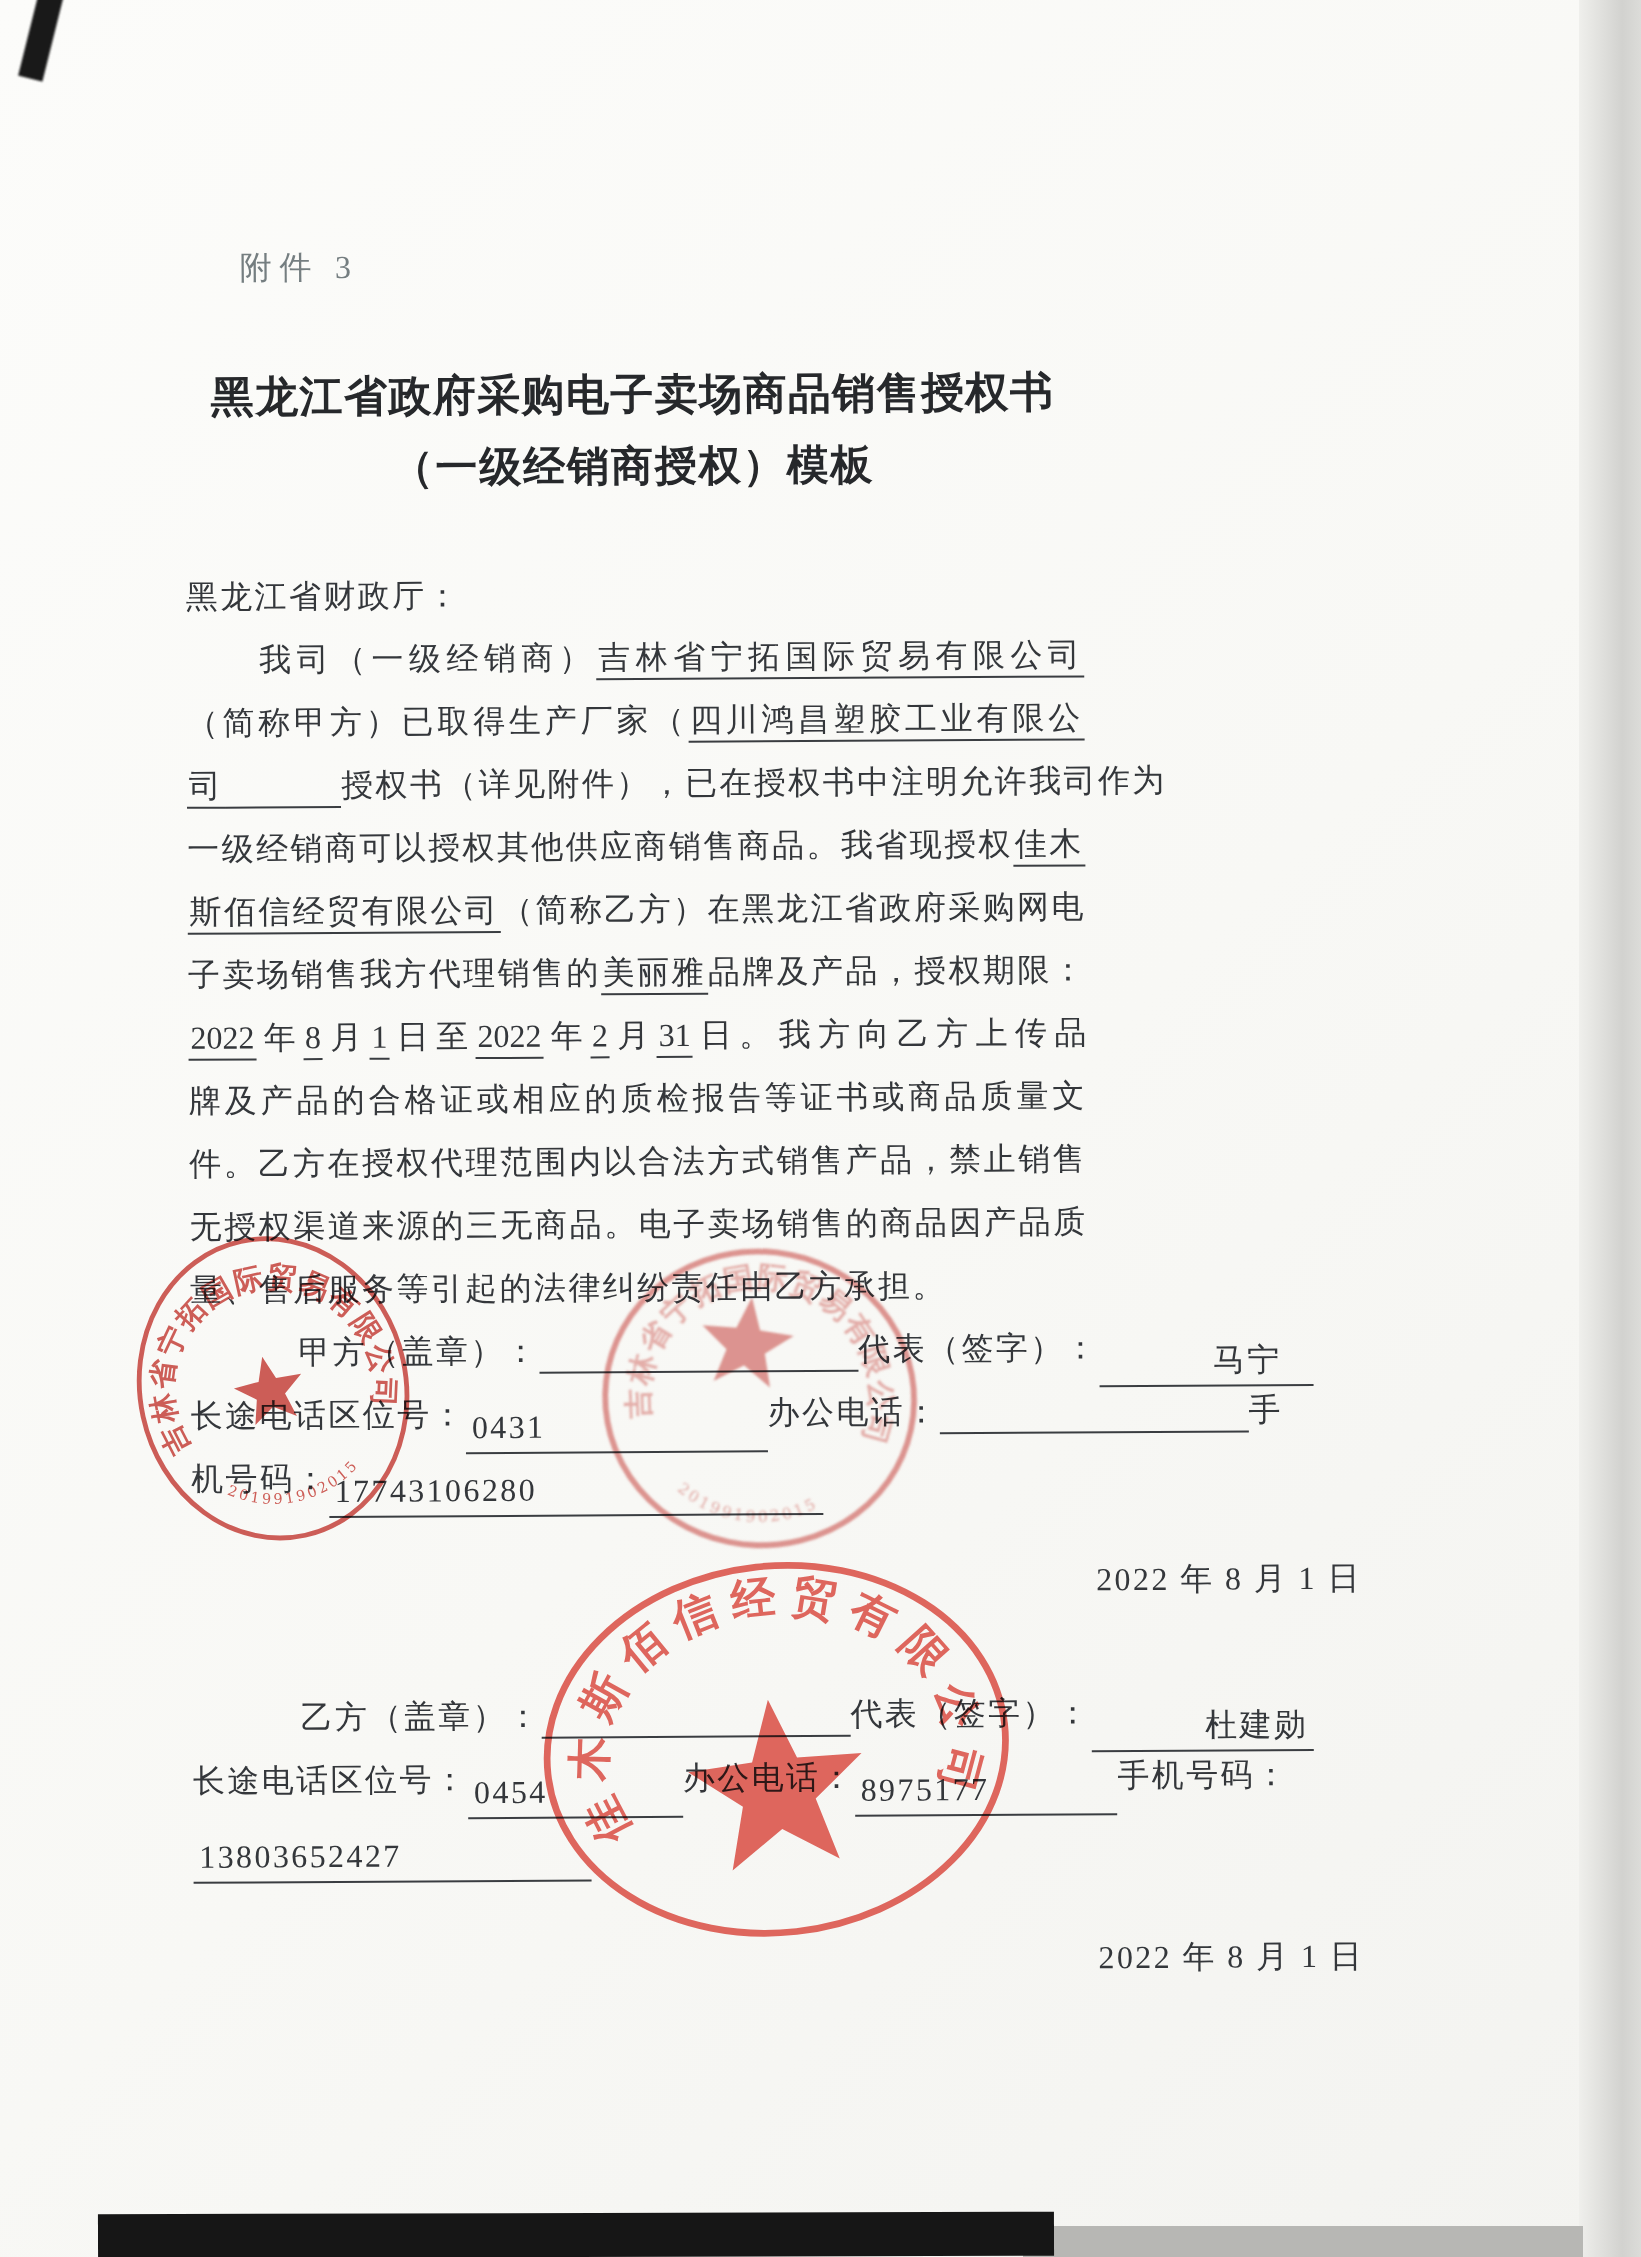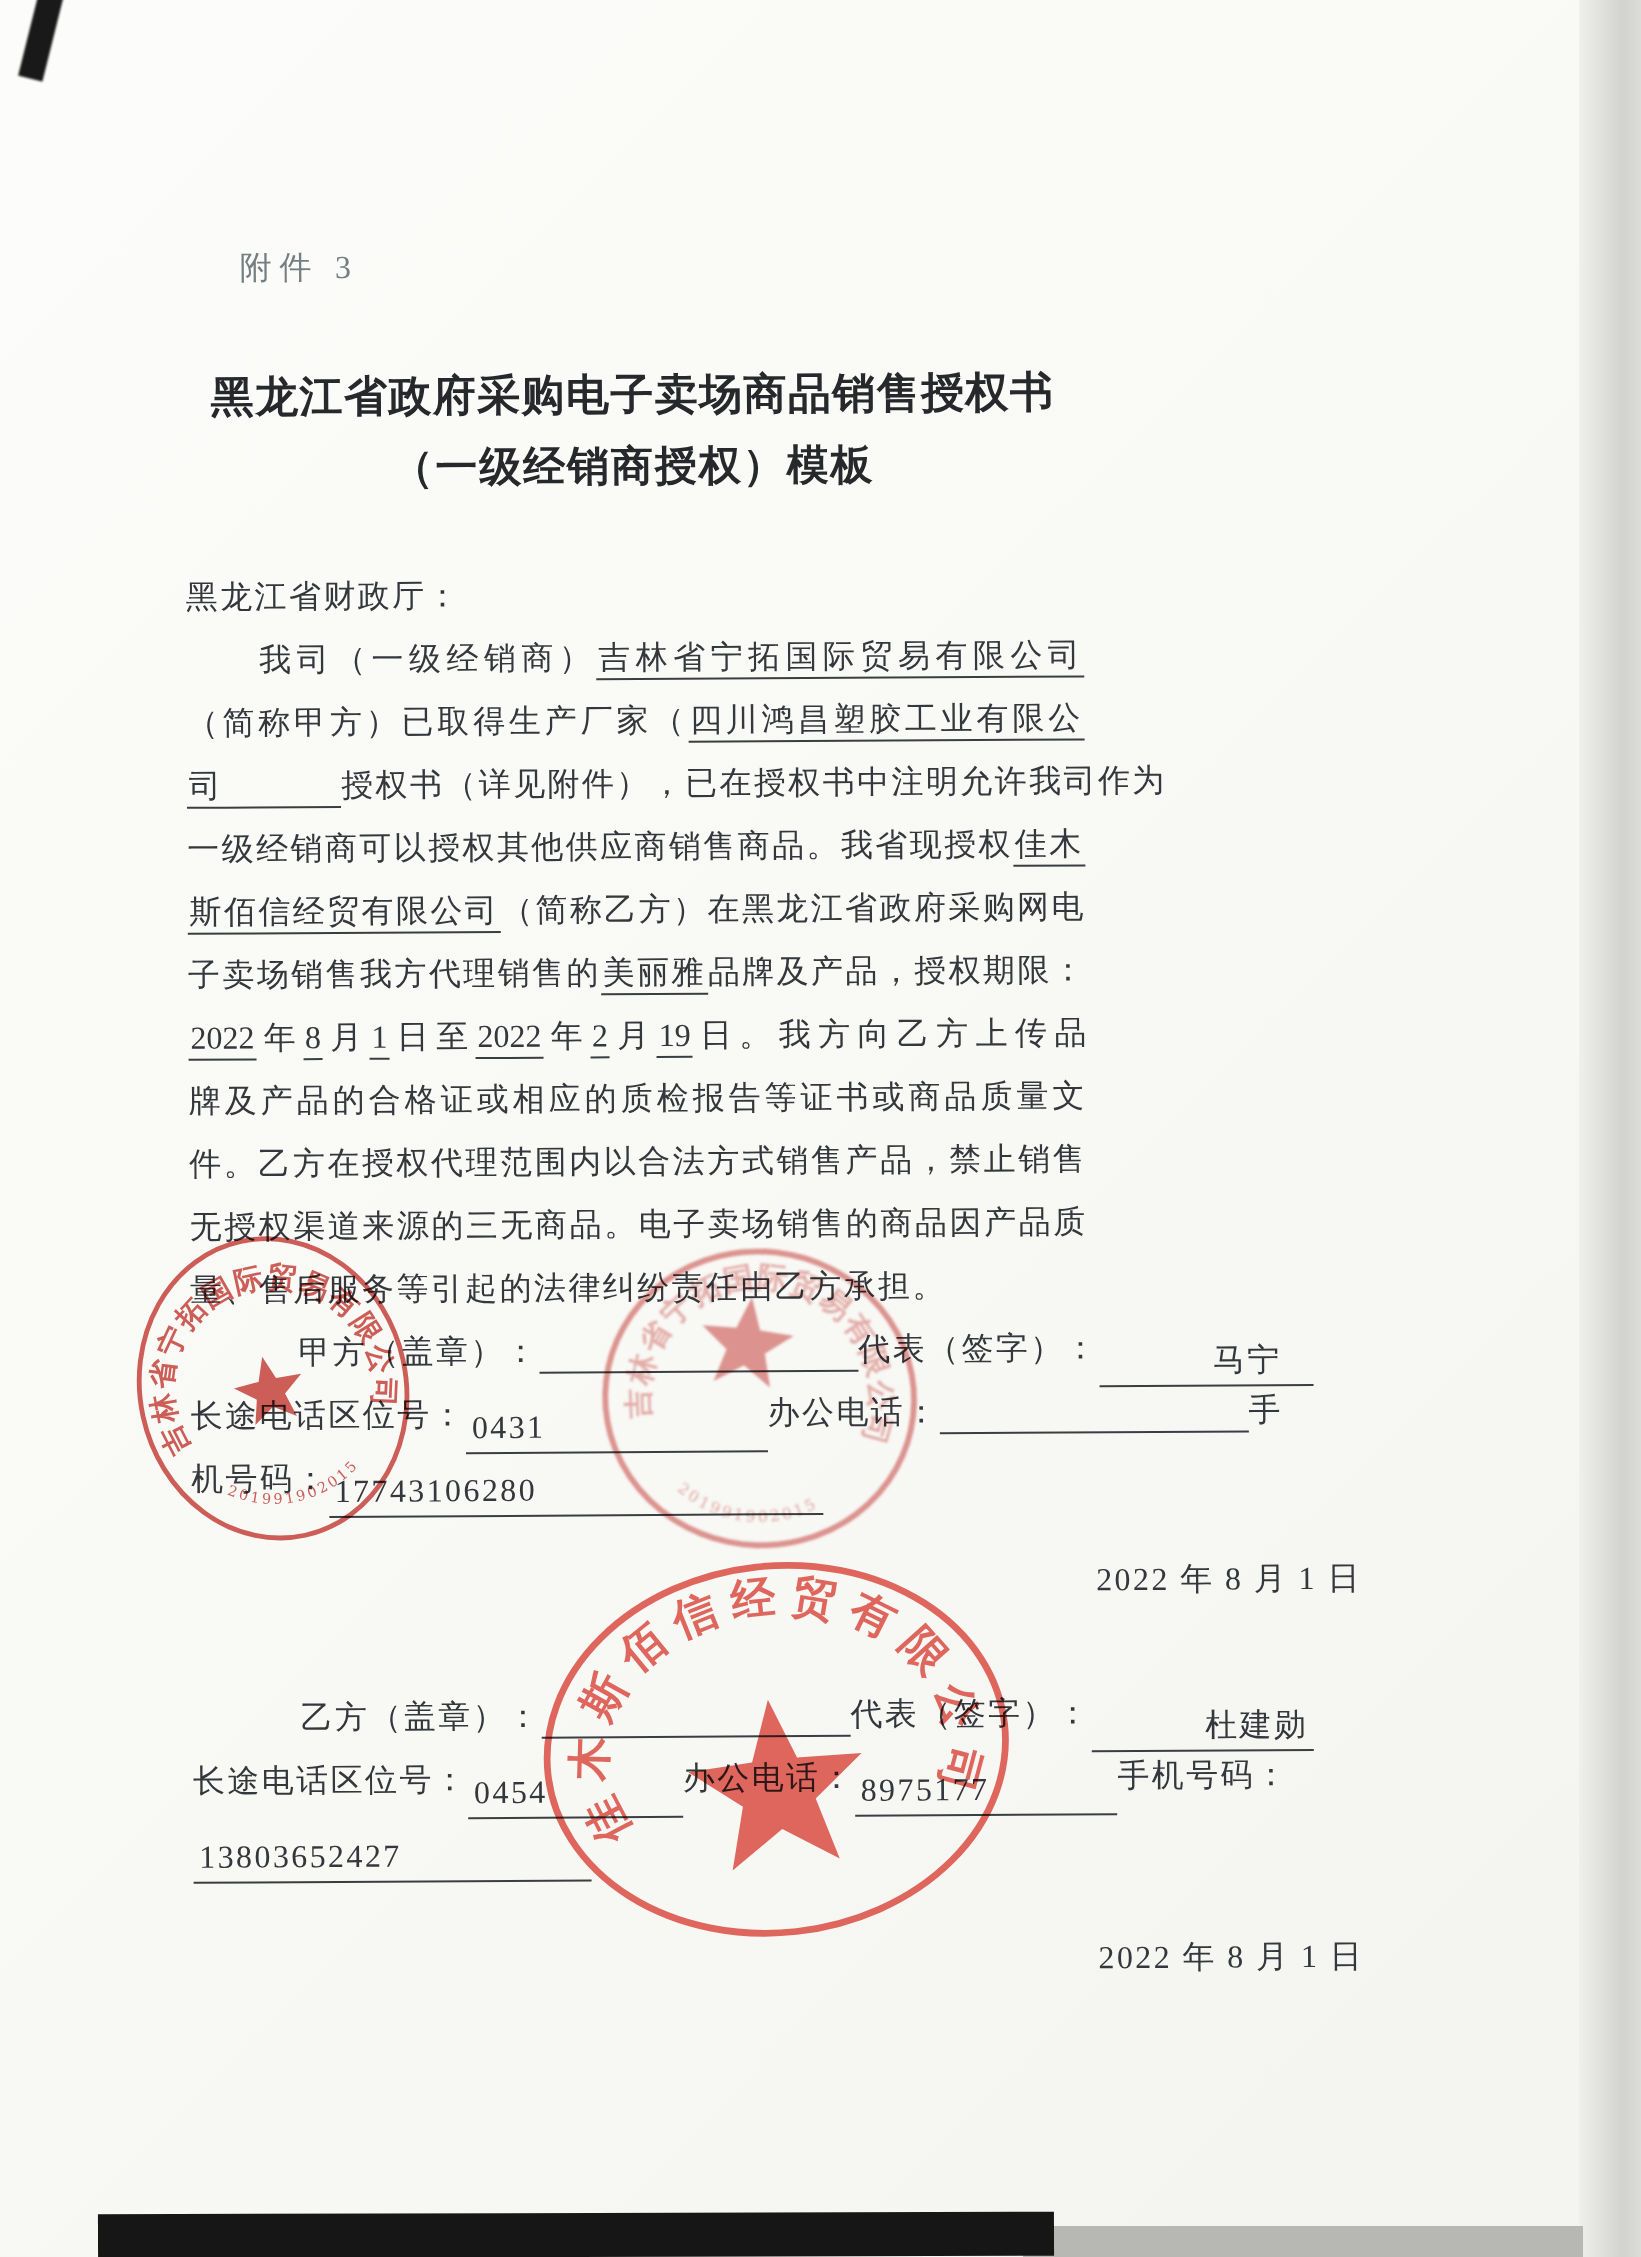--- a/index.html
+++ b/index.html
@@ -89,21 +89,21 @@
 
     <div class="bodytext">
       <div class="line l">黑龙江省财政厅：</div>
       <div>
           <div class="line ind"><span>我司（一级经销商）</span><span class="u">吉林省宁拓国际贸易有限公司</span></div>
           <div class="line "><span>（简称甲方）已取得生产厂家（</span><span class="u">四川鸿昌塑胶工业有限公</span></div>
           <div class="line "><span class="u">司</span><span class="blank" style="width: 116px;"></span><span>授权书（详见附件），已在授权书中注明允许我司作为</span></div>
           <div class="line "><span>一级经销商可以授权其他供应商销售商品。我省现授权</span><span class="u">佳木</span></div>
           <div class="line "><span class="u">斯佰信经贸有限公司</span><span>（简称乙方）在黑龙江省政府采购网电</span></div>
           <div class="line "><span>子卖场销售我方代理销售的</span><span class="u">美丽雅</span><span>品牌及产品，授权期限：</span></div>
-          <div class="line tight"><span class="u">2022</span><span>年</span><span class="u">8</span><span>月</span><span class="u">1</span><span>日至</span><span class="u">2022</span><span>年</span><span class="u">2</span><span>月</span><span class="u">19</span><span>日。我方向乙方上传品</span></div>
+          <div class="line tight"><span class="u">2022</span><span>年</span><span class="u">8</span><span>月</span><span class="u">1</span><span>日至</span><span class="u">2022</span><span>年</span><span class="u">2</span><span>月</span><span class="u">31</span><span>日。我方向乙方上传品</span></div>
           <div class="line "><span>牌及产品的合格证或相应的质检报告等证书或商品质量文</span></div>
           <div class="line "><span>件。乙方在授权代理范围内以合法方式销售产品，禁止销售</span></div>
           <div class="line "><span>无授权渠道来源的三无商品。电子卖场销售的商品因产品质</span></div>
           <div class="line l"><span>量、售后服务等引起的法律纠纷责任由乙方承担。</span></div>
           <div class="line wide l ind2"><span>甲方（盖章）：</span><span class="blank" style="width: 319px;"></span><span>代表（签字）：</span><span class="u uw" style="min-width: 203px;">马宁</span></div>
           <div class="line wide l"><span>长途电话区位号：</span><span class="u uw" style="min-width: 290px;">0431</span><span>办公电话：</span><span class="blank" style="width: 309px;"></span><span>手</span></div>
           <div class="line wide l"><span>机号码：</span><span class="u uw" style="min-width: 483px;">17743106280</span></div>
           <div class="line wide right gapA"><span>2022 年 8 月 1 日</span></div>
           <div class="line wide l ind2 gapB"><span>乙方（盖章）：</span><span class="blank" style="width: 309px;"></span><span>代表（签字）：</span><span class="u uw" style="min-width: 193px;">杜建勋</span></div>
           <div class="line wide l"><span>长途电话区位号：</span><span class="u uw" style="min-width: 203px;">0454</span><span>办公电话：</span><span class="u uw" style="min-width: 251px;">8975177</span><span>手机号码：</span></div>

